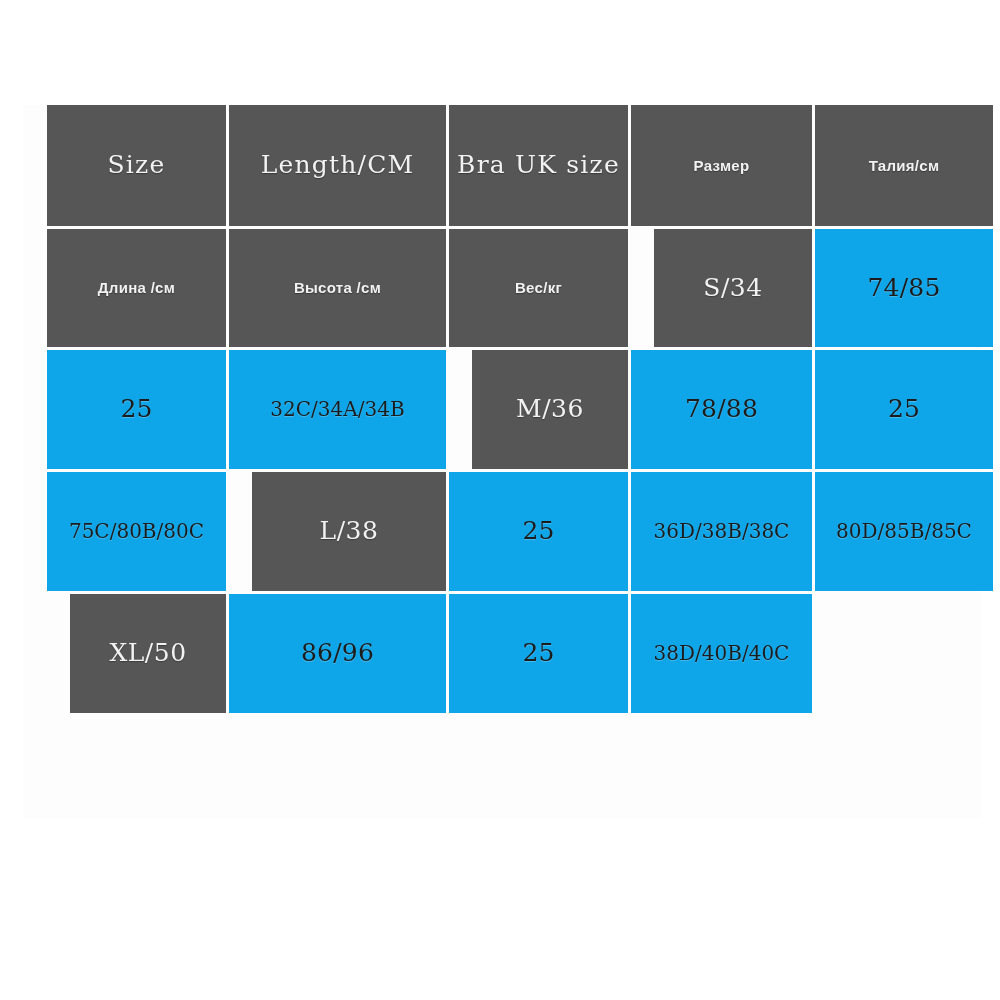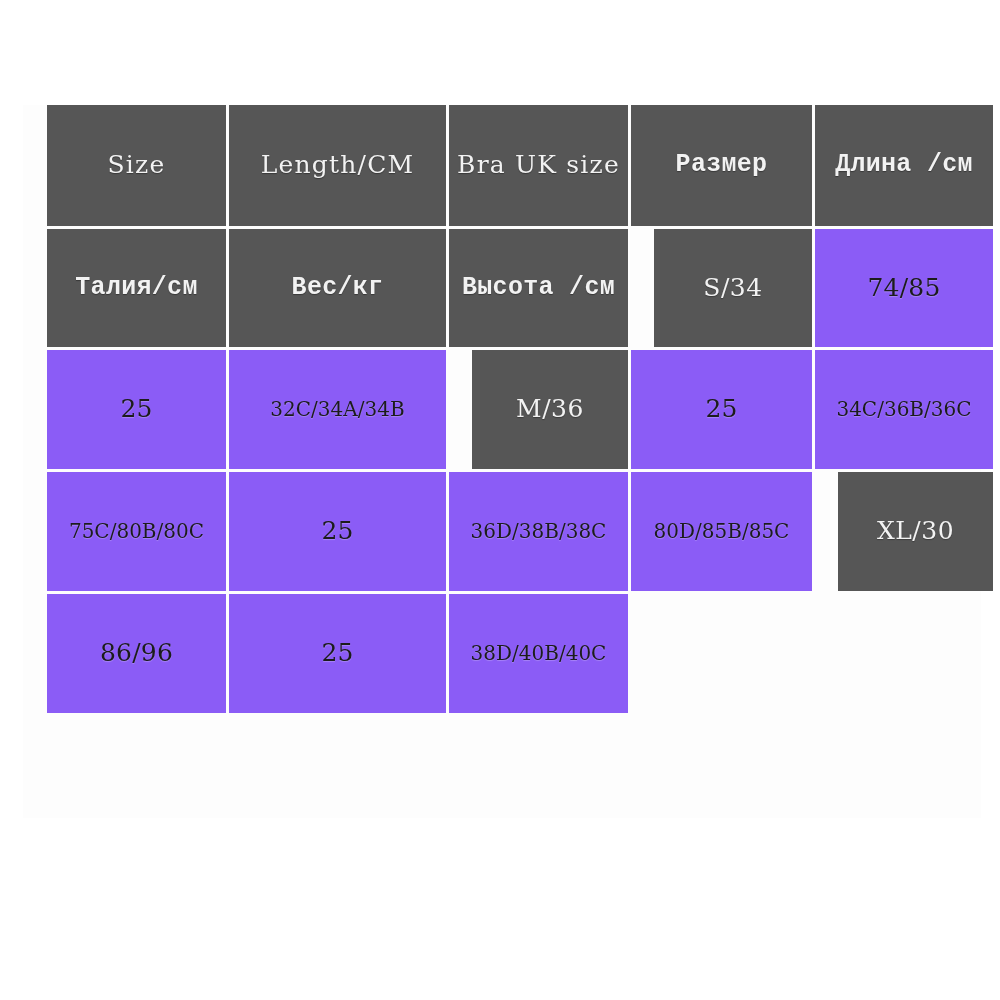--- a/index.html
+++ b/index.html
@@ -39,37 +39,37 @@
     overflow: hidden;
     white-space: nowrap;
   }
 
   .dark {
     background: #565656;
     color: #f2f2f2;
   }
 
   .light {
-    background: #8b5cf6;
+    background: #0ea5e9;
     color: #1c1c1c;
   }
 
   
   .hdr-en {
     font-family: "DejaVu Serif", "Liberation Serif", serif;
     font-size: 25px;
     letter-spacing: 1.2px;
     text-shadow: 0 1px 1px rgba(0,0,0,0.35);
   }
 
   
   .hdr-ru {
-    font-family: Liberation Mono, monospace;
+    font-family: Liberation Sans, sans-serif;
     font-weight: bold;
-    font-size: 25px;
+    font-size: 15px;
     letter-spacing: 0.3px;
     text-shadow: 0 1px 1px rgba(0,0,0,0.35);
   }
 
   
   .data-size {
     font-family: "DejaVu Serif", "Liberation Serif", serif;
     font-size: 25px;
     letter-spacing: 0.5px;
     text-shadow: 0 1px 1px rgba(0,0,0,0.3);
@@ -93,37 +93,38 @@
 </head>
 <body>
 
 <div id="size-chart">
 
   <div class="cell dark hdr-en">Size</div>
   <div class="cell dark hdr-en">Length/CM</div>
   <div class="cell dark hdr-en">Bra UK size</div>
 
   <div class="cell dark hdr-ru">Размер</div>
+  <div class="cell dark hdr-ru">Талия/см</div>
   <div class="cell dark hdr-ru">Длина /см</div>
-  <div class="cell dark hdr-ru">Талия/см</div>
+  <div class="cell dark hdr-ru">Высота /см</div>
   <div class="cell dark hdr-ru">Вес/кг</div>
-  <div class="cell dark hdr-ru">Высота /см</div>
 
   <div class="cell dark  data-size">S/34</div>
   <div class="cell light data-val">74/85</div>
   <div class="cell light data-val">25</div>
   <div class="cell light data-bra">32C/34A/34B</div>
 
   <div class="cell dark  data-size">M/36</div>
+  <div class="cell light data-val">78/88</div>
   <div class="cell light data-val">25</div>
-  <div class="cell light data-bra">34C/36B/36C</div>
   <div class="cell light data-bra">75C/80B/80C</div>
 
+  <div class="cell dark  data-size">L/38</div>
   <div class="cell light data-val">25</div>
   <div class="cell light data-bra">36D/38B/38C</div>
   <div class="cell light data-bra">80D/85B/85C</div>
 
-  <div class="cell dark  data-size">XL/30</div>
+  <div class="cell dark  data-size">XL/50</div>
   <div class="cell light data-val">86/96</div>
   <div class="cell light data-val">25</div>
   <div class="cell light data-bra">38D/40B/40C</div>
 
 </div>
 
 </body></html>

